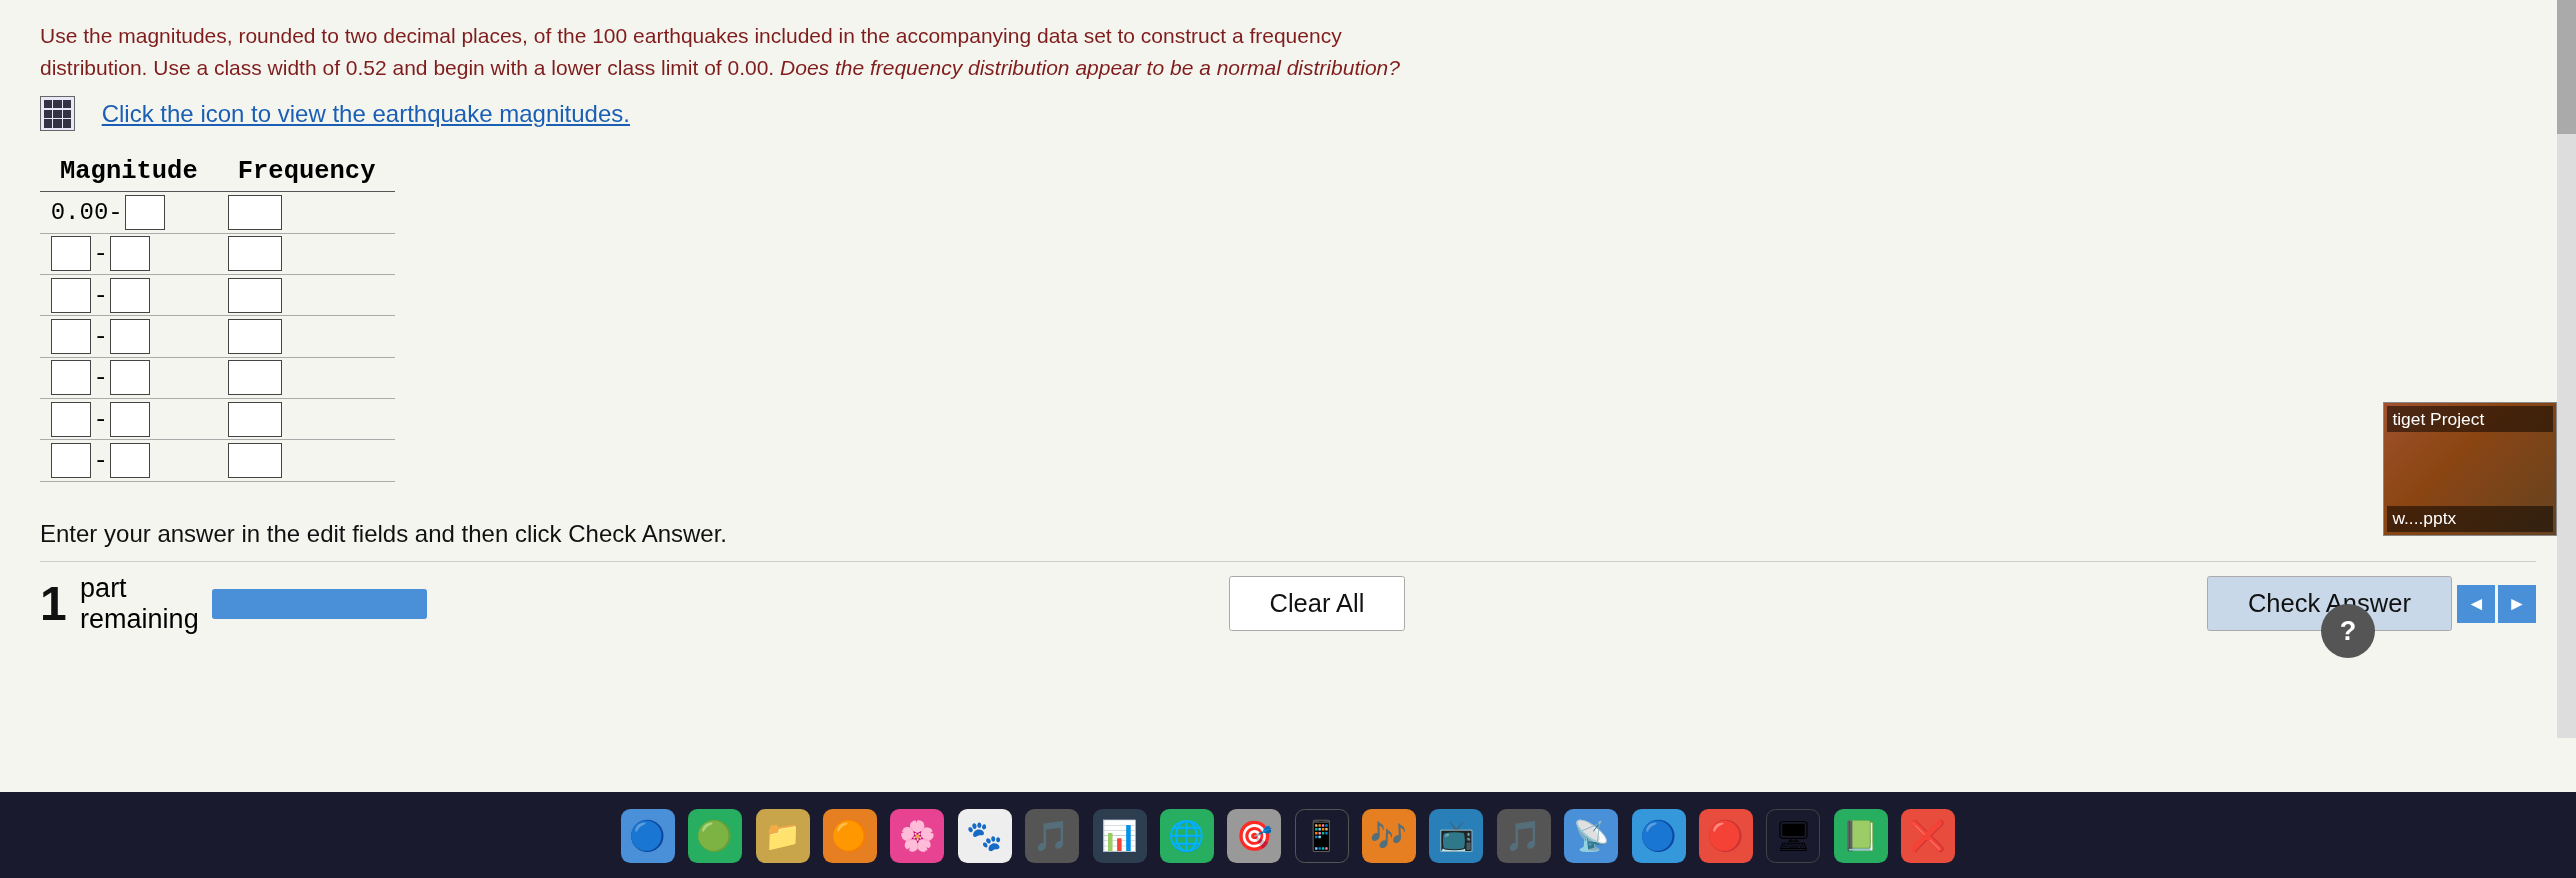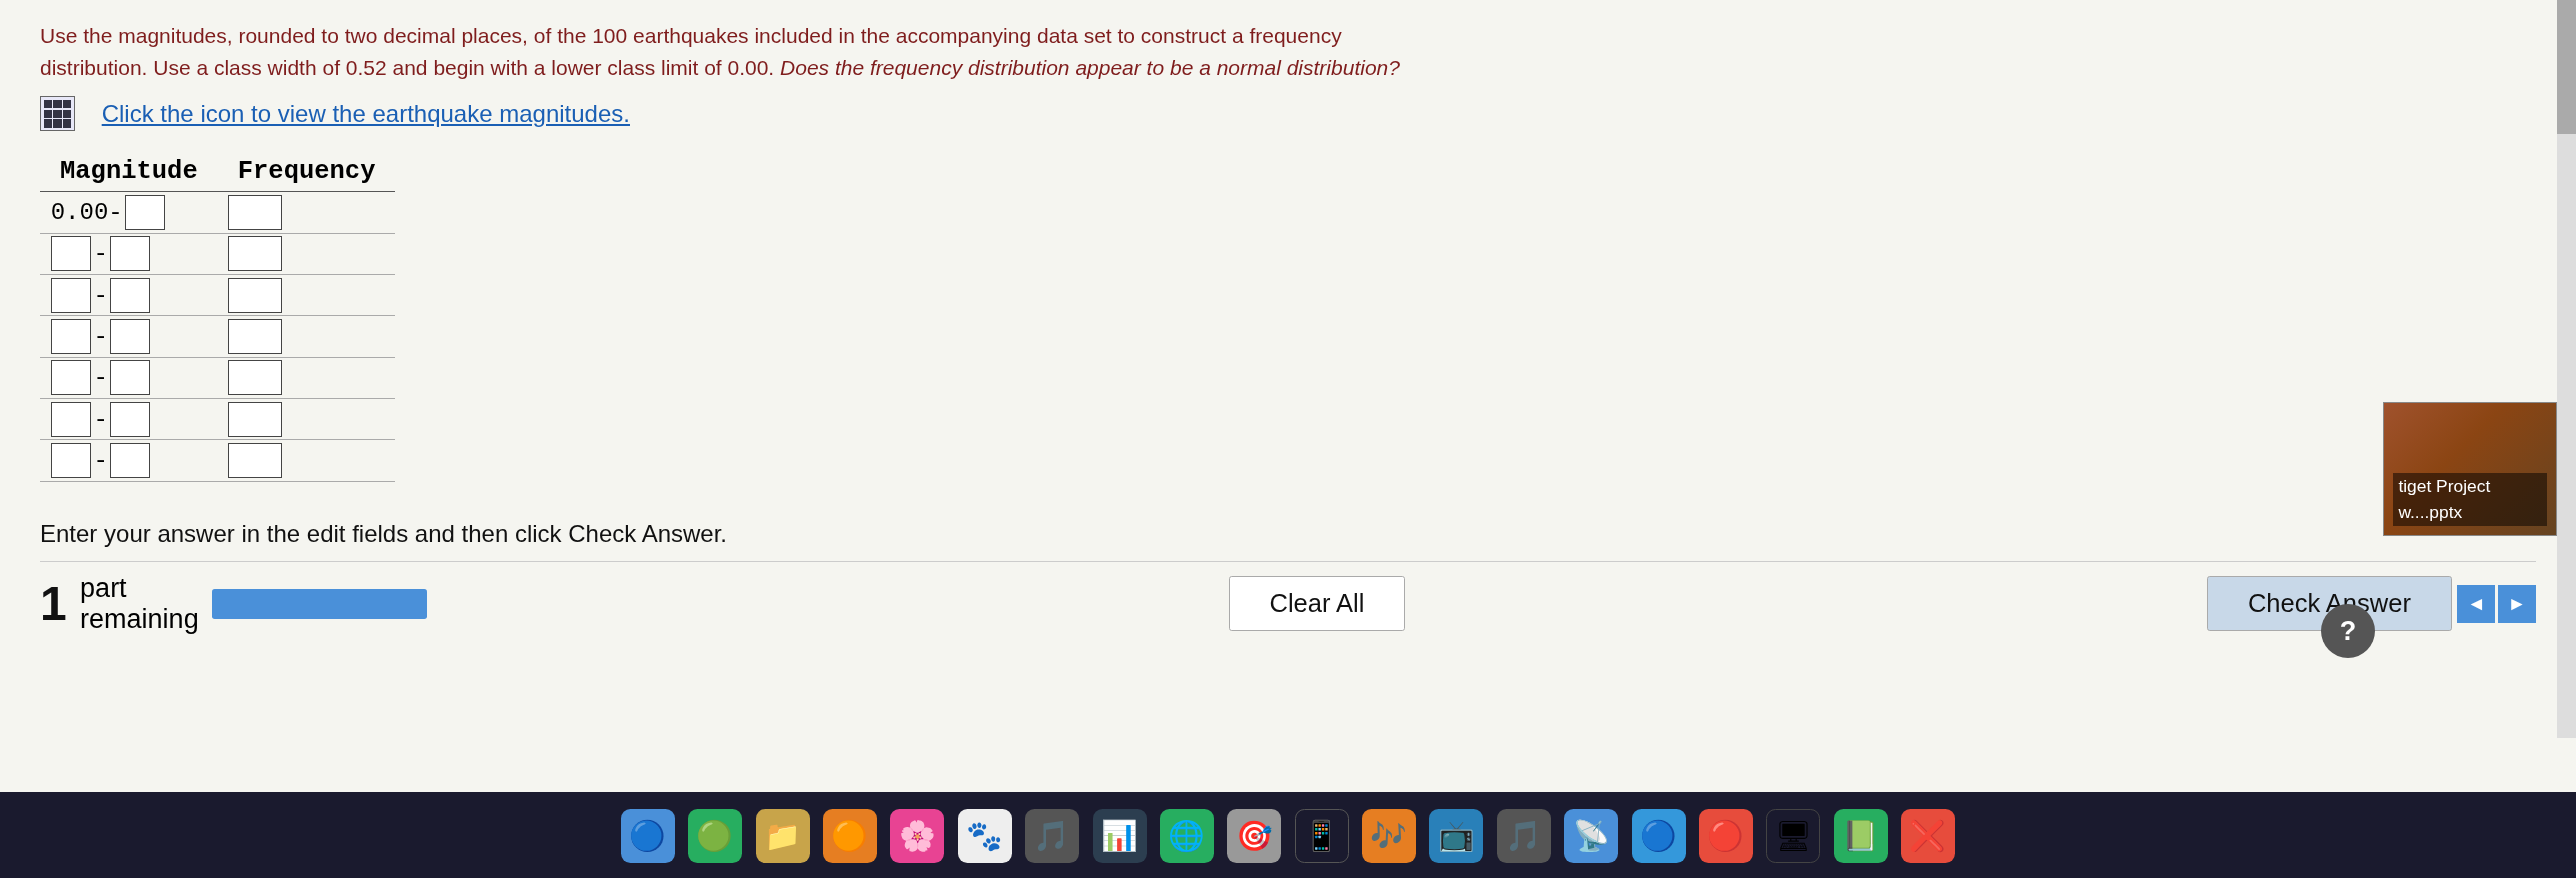--- a/index.html
+++ b/index.html
@@ -204,22 +204,22 @@
     .side-panel {
       position: absolute;
       right: 19px;
       top: 402px;
       width: 174px;
       height: 134px;
       background: linear-gradient(135deg, #a0522d 0%, #8b4513 40%, #654321 100%);
       border: 0.7px solid #888;
       display: flex;
       flex-direction: column;
-      justify-content: flex-end;
-      padding: 9px;
+      justify-content: space-between;
+      padding: 3px;
     }
 
     .side-panel-text {
       font-size: 17.4px;
       color: white;
       background: rgba(0,0,0,0.5);
       padding: 2.7px 5.4px;
     }
 
     .help-circle {

